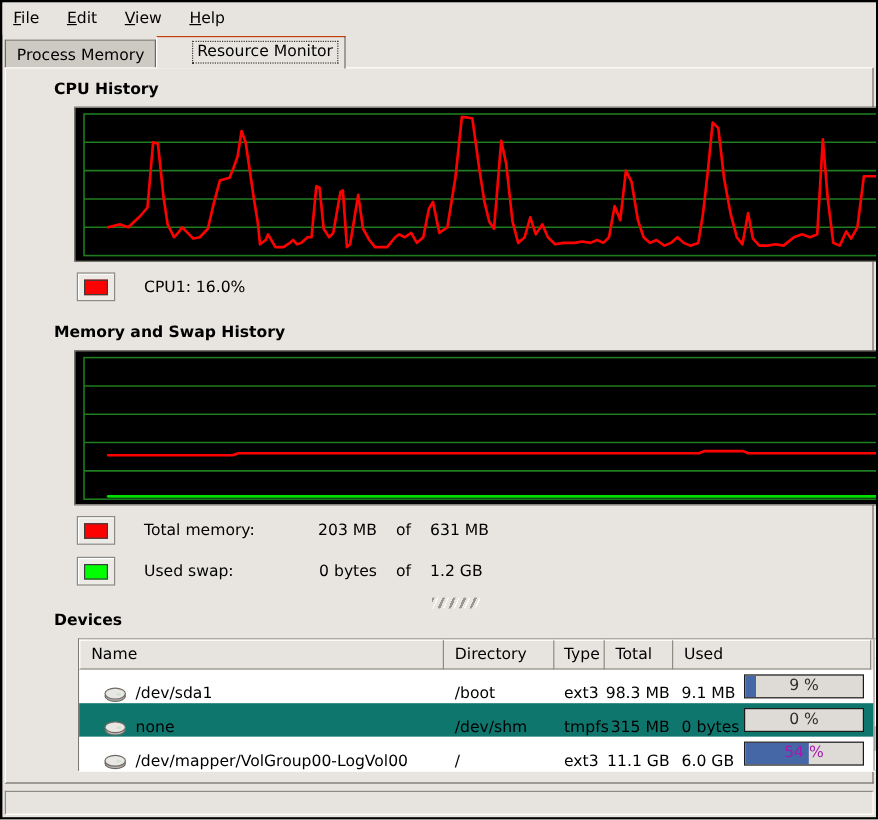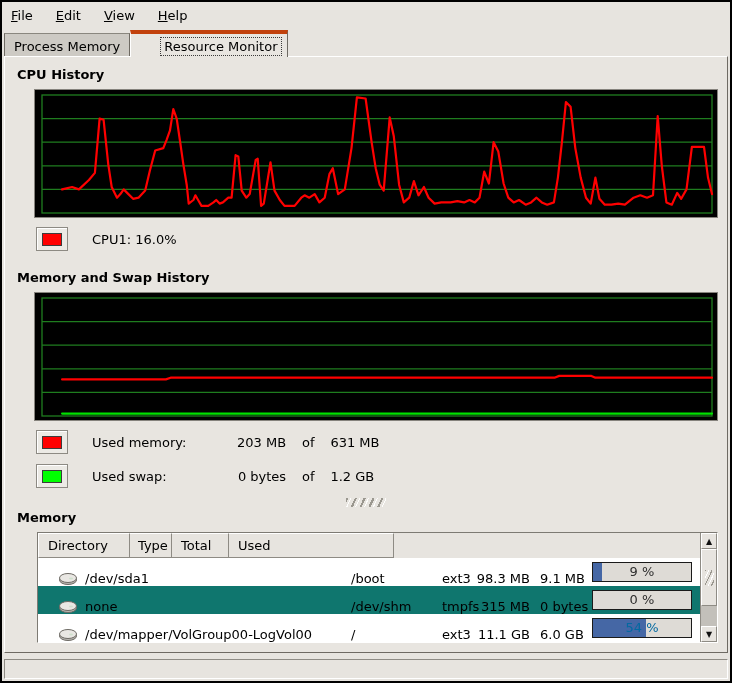--- a/index.html
+++ b/index.html
@@ -10,27 +10,27 @@
 
   
   .menubar { height:27px; display:flex; align-items:center; padding-left:0; background:#e7e4df;text-align:right; }
   .menu-item { display:inline-block; padding:3px 9px; margin-right:5px; cursor:default; }
   .menu-item::first-letter { text-decoration:underline; }
 
   
   .tabstrip { height:27px; display:flex; align-items:flex-end; padding-left:2px; position:relative; z-index:2; }
   .tab { border:1px solid #6e6a63; border-bottom:none; padding:4px 6px 5px 6px; position:relative; }
   .tab.inactive { background:#cdcac4; height:23px; border-top:1px solid #8a877f; margin-top:4px; }
-  .tab.active { background:#e8e5e0; height:27px; border-top:4px solid #c2410c; border-left-color:#fff; margin-bottom:-1px;padding-left:30px; }
+  .tab.active { background:#e8e5e0; height:27px; border-top:1px solid #c2410c; border-left-color:#fff; margin-bottom:-1px;padding-left:30px; }
   .tab-label { display:inline-block; padding:1px 3px; }
   .tab.active .tab-label { outline:1px dotted #3a3a3a; }
 
   
   .page { height:597px; border:1px solid #6e6a63; border-top:1px solid #fff; border-left-color:#fff;
-          margin:0 2px 0 2px; background:#e8e5e0; position:relative; z-index:1; padding-top:10px; }
+          margin:0 2px 0 2px; background:#e8e5e0; position:relative; z-index:1; padding-top:10px;padding-left:28px; }
 
   .section-title { font-weight:bold; margin-left:12px; margin-bottom:7px; }
 
   .graph { display:block; margin-left:29px; background:#000; border:1px solid #86837d; }
 
   
   .legend-row { display:flex; align-items:center; margin-left:31px; margin-top:9px; height:24px; }
   .swatch-btn { width:32px; height:24px; background:#eceae5; border:1px solid #8d8a83;
                 box-shadow:inset 1px 1px 0 #fff; display:flex; align-items:center; justify-content:center; }
   .swatch-btn i { display:block; width:20px; height:13px; border:1px solid #3c3c3c; }
@@ -133,45 +133,46 @@
         <line x1="7" x2="677" y1="99.4" y2="99.4" stroke="#1f7d1f" stroke-width="1.3"></line>
         <polyline points="27.1,86.4 130.9,86.4 135.6,84.7 519.5,84.7 524.2,82.9 556.4,82.9 560.4,84.7 677.0,84.7" fill="none" stroke="#ff0000" stroke-width="2.2" stroke-linejoin="round" stroke-linecap="round"></polyline>
         <polyline points="27.1,120.6 677.0,120.6" fill="none" stroke="#00e000" stroke-width="2.2" stroke-linejoin="round" stroke-linecap="round"></polyline>
       </svg>
 
     <div class="legend-row">
       <span class="swatch-btn">
         <i style="background: rgb(255, 0, 0);"></i>
       </span>
       <span class="legend-text">
-        <span class="mem-label">Used memory:</span>
+        <span class="mem-label">Total memory:</span>
         <span class="mem-val">203 MB</span>
         <span class="mem-of">of</span>
         <span class="mem-total">631 MB</span>
       </span>
     </div>
     <div class="legend-row" style="margin-top:10px;">
       <span class="swatch-btn">
         <i style="background: rgb(0, 255, 0);"></i>
       </span>
       <span class="legend-text">
         <span class="mem-label">Used swap:</span>
         <span class="mem-val">0 bytes</span>
         <span class="mem-of">of</span>
         <span class="mem-total">1.2 GB</span>
       </span>
     </div>
 
     <div class="grip"></div>
 
-    <div class="section-title" style="margin-top:3px;">Memory</div>
+    <div class="section-title" style="margin-top:3px;">Devices</div>
 
     <div class="table-wrap">
       <div class="cols">
         <div class="thead">
+          <div class="th c-name" style="padding-left:9px;">Name</div>
           <div class="th c-dir">Directory</div>
           <div class="th c-type">Type</div>
           <div class="th c-total" style="justify-content:flex-start;padding-left:9px;">Total</div>
           <div class="th c-used" style="padding-left:9px;">Used</div>
         </div>
 
         <div class="tr">
           <div class="td c-name">
             <svg class="disk-icon" width="20" height="15" viewBox="0 0 20 15">
               <ellipse cx="10" cy="9" rx="8.5" ry="4.5" fill="#b9b7b2" stroke="#6d6a64"></ellipse>
@@ -222,21 +223,21 @@
             </svg>
             <span>/dev/mapper/VolGroup00-LogVol00</span>
           </div>
           <div class="td c-dir">/</div>
           <div class="td c-type">ext3</div>
           <div class="td c-total">11.1 GB</div>
           <div class="td c-used">
             <span>6.0 GB</span>
             <span class="bar">
               <span class="bar-fill" style="width: 54%; background: rgb(69, 103, 165);"></span>
-              <span class="bar-label" style="color: #0369a1;">54 %</span>
+              <span class="bar-label" style="color: #a21caf;">54 %</span>
             </span>
           </div>
         </div>
       </div>
 
       <div class="vscroll">
         <div class="sb-btn">▲</div>
         <div class="sb-thumb">
             <span class="grip2"></span>
           </div>

